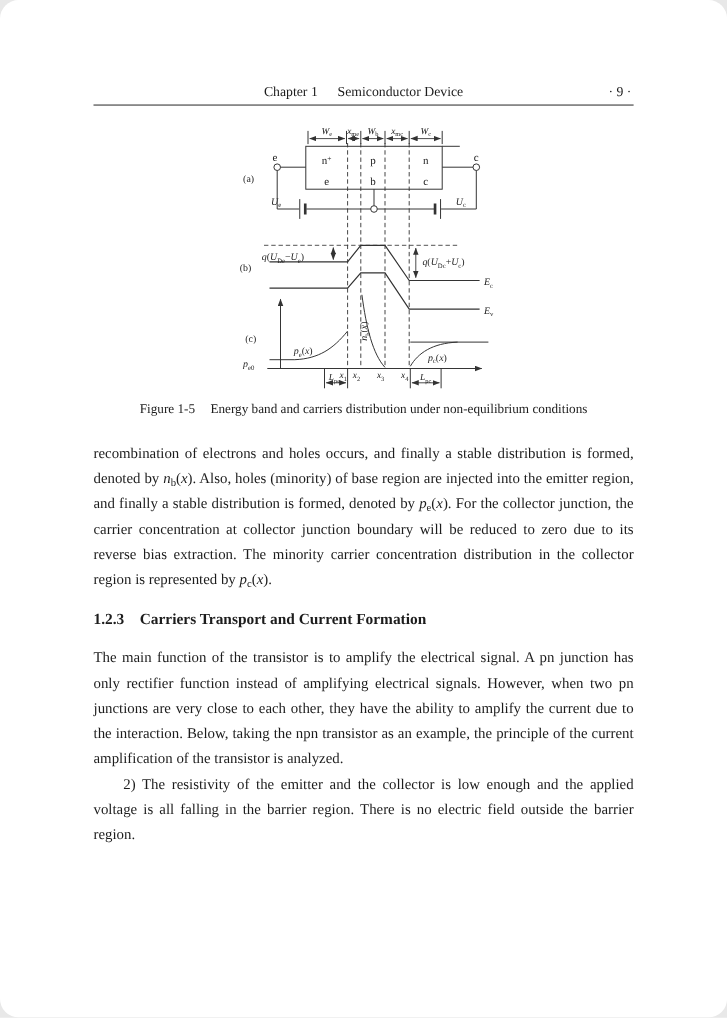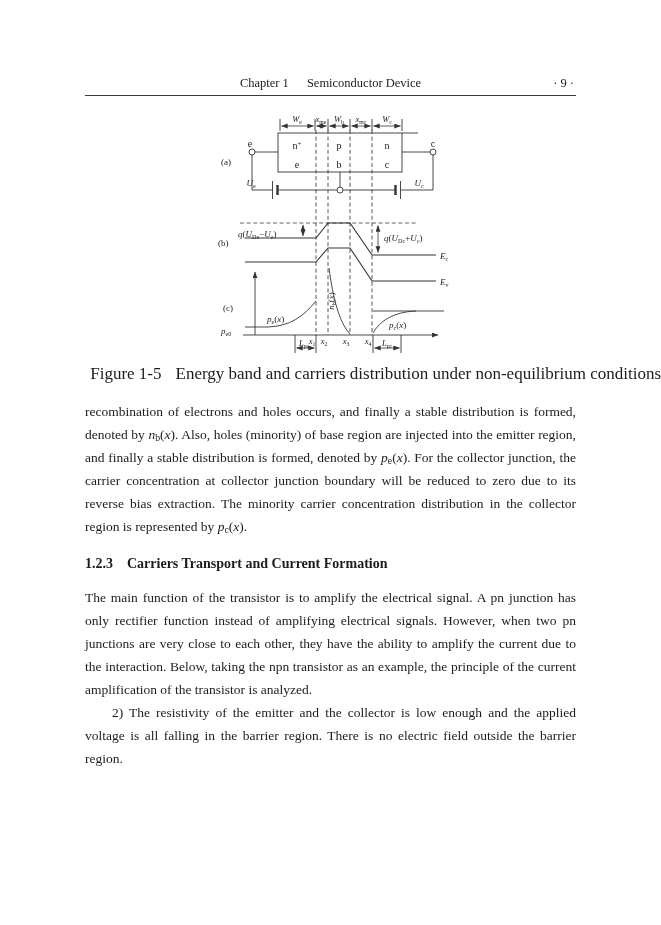--- a/index.html
+++ b/index.html
@@ -1,40 +1,41 @@
 <!DOCTYPE html>
 <html><head>
 <meta charset="utf-8">
 <style>
   html,body { margin:0; padding:0; background:#e8e8e8; }
   .page {
     position:relative; width:661px; height:925px; margin:0 auto;
     background:#ffffff; color:#1c1c1c;
     font-family:"Liberation Serif", serif;
     overflow:hidden;
+    border-radius:17px;
   }
   .header { position:absolute; top:76px; left:85px; width:491px; height:18px;
             font-size:12.5px; }
   .header-center { text-align:center; }
   .header-center .gap { display:inline-block; width:18px; }
   .page-num { position:absolute; right:2px; top:0; font-size:12.5px; }
   .rule { position:absolute; top:95px; left:85px; width:491px; height:0;
           border-top:1.2px solid #3a3a3a; }
 
   svg.figure { position:absolute; top:105px; left:0; }
   svg.figure text { font-family:"Liberation Serif", serif; font-size:9px; fill:#222; }
   svg.figure .lab  { font-size:9px; }
   svg.figure .big  { font-size:10px; }
   svg.figure .sm   { font-size:8.5px; }
   svg .seg-s, svg .seg-u { font-size:68%; }
   .seg-i { font-style:italic; }
   span.seg-s { font-size:72%; vertical-align:-0.25em; line-height:0; }
 
   .caption { position:absolute; top:364px; left:0; width:661px;
-             text-align:right; font-size:17px; }
+             text-align:center; font-size:12px; }
   .caption .cap-gap { display:inline-block; width:14px; }
 
   .text-col { position:absolute; top:400px; left:85px; width:491px;
               font-size:13.5px; line-height:23px; text-align:justify; }
   .text-col p { margin:0; }
   .text-col p.ind { text-indent:27px; }
   h2.section { font-size:14px; line-height:23px; margin:14px 0 11px 0;
                font-weight:bold; text-align:left; }
   h2.section .sec-gap { display:inline-block; width:14px; }
 </style>

